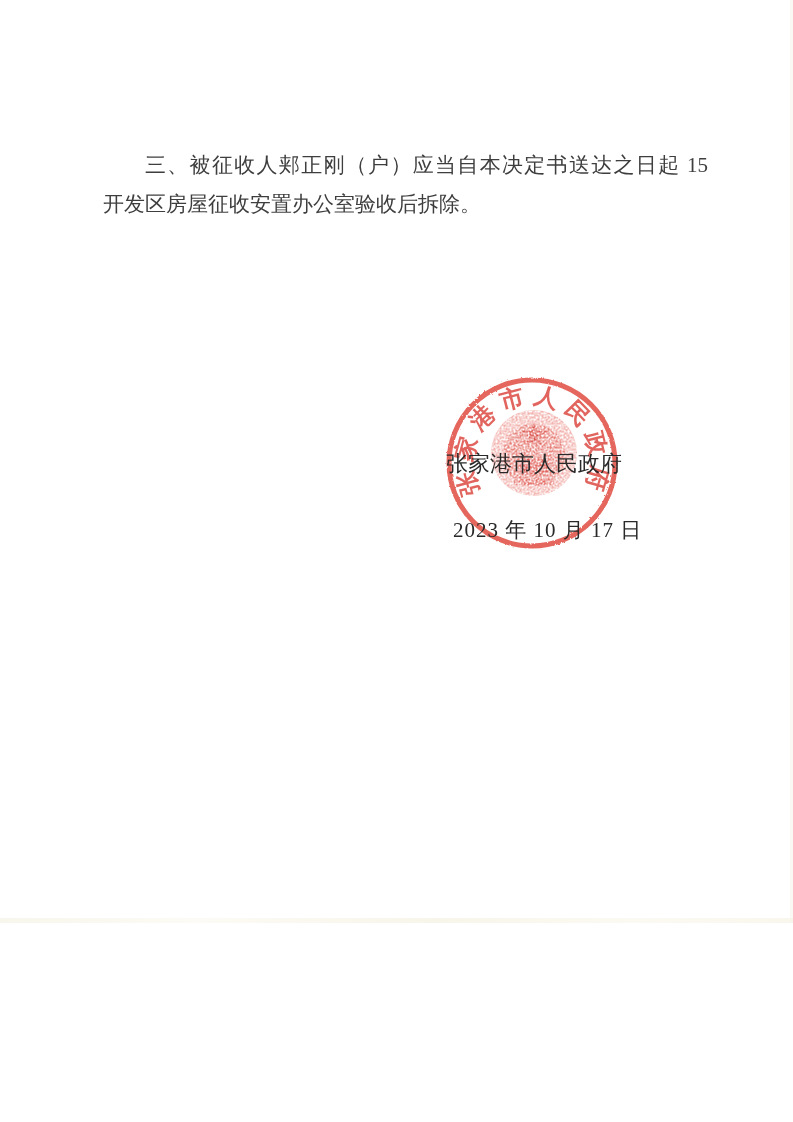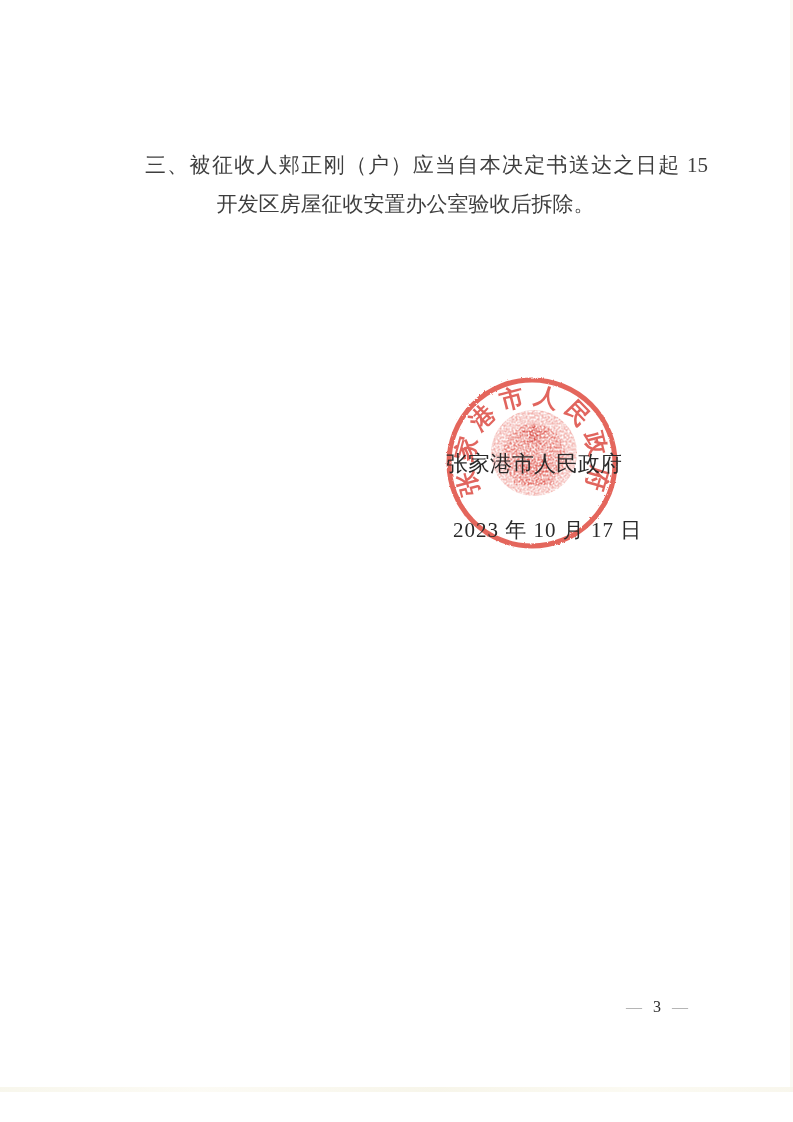--- a/index.html
+++ b/index.html
@@ -3,39 +3,39 @@
 <meta charset="utf-8">
 <style>
   html, body {
     margin: 0;
     padding: 0;
     background: #ffffff;
   }
   .page {
     position: relative;
     width: 793px;
-    height: 1092px;
+    height: 923px;
     background: #ffffff;
     overflow: hidden;
     font-family: "Liberation Serif", serif;
   }
 
   
   .doc-body {
     position: absolute;
     left: 103px;
     top: 146px;
     width: 605px;
     color: #3e3e3e;
     font-size: 21px;
     font-family: "Liberation Serif", serif;
   }
   .line {
     line-height: 38.6px;
-    text-align: center;
+    text-align: left;
   }
   .line.just {
     text-align: justify;
     text-align-last: justify;
   }
   .line.indent {
     text-indent: 42px;
   }
 
   

